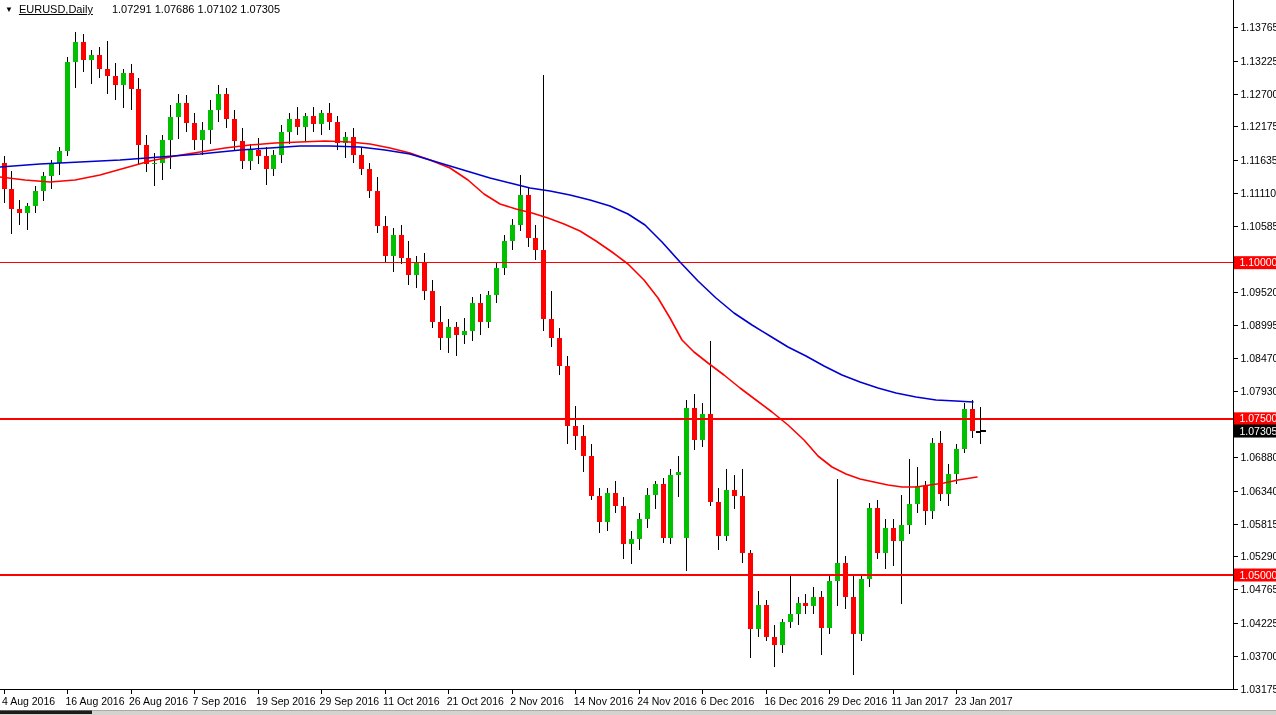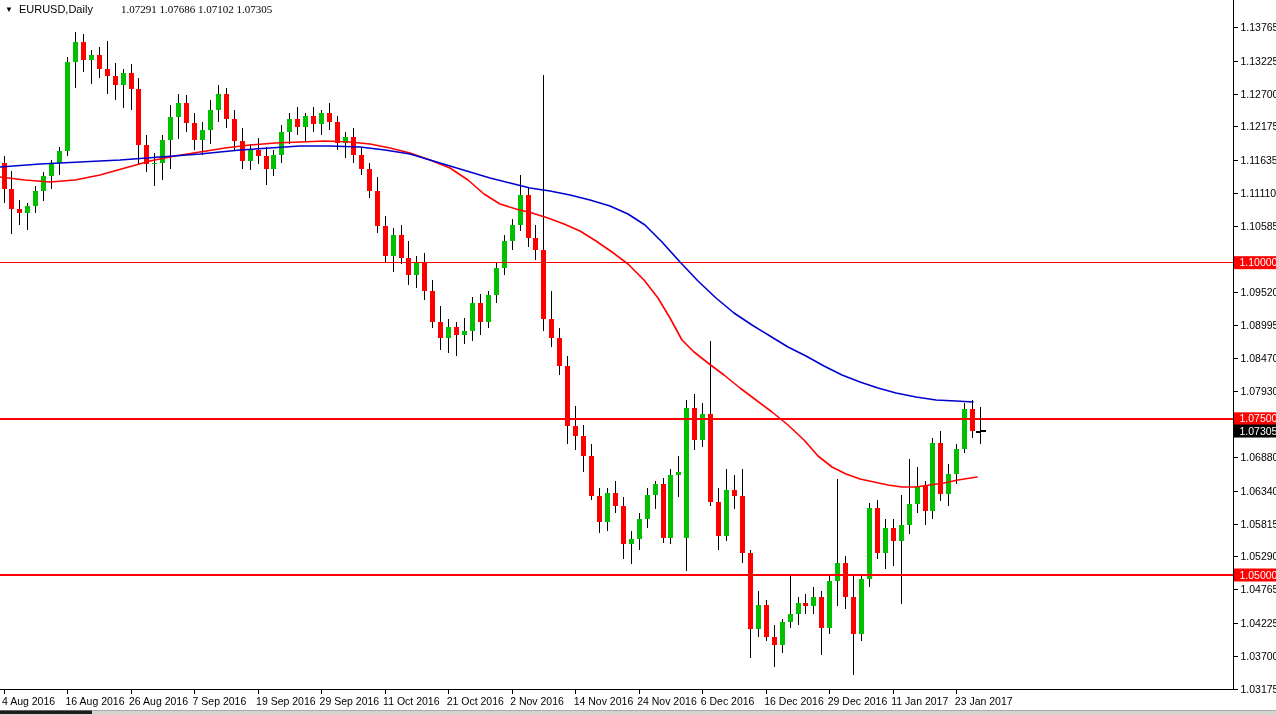--- a/index.html
+++ b/index.html
@@ -1,22 +1,22 @@
 <!DOCTYPE html>
 <html><head>
 <meta charset="utf-8">
 <style>
   html,body{margin:0;padding:0;background:#ffffff;}
   .window{position:relative;width:1276px;height:715px;background:#ffffff;overflow:hidden;
           font-family:"Liberation Sans",sans-serif;}
   .chart-header{position:absolute;top:3px;left:5px;display:flex;align-items:center;z-index:5;
                 font-size:11px;color:#000;}
   .tri{font-size:8px;margin-right:6px;line-height:11px;color:#000;}
-  .sym{letter-spacing:0px;}
-  .ohlc{margin-left:28px;font-family:Liberation Serif, serif;}
+  .sym{letter-spacing:0px;text-decoration:underline;}
+  .ohlc{margin-left:19px;}
   svg{position:absolute;top:0;left:0;}
   text{font-family:"Liberation Sans",sans-serif;}
 </style>
 </head>
 <body>
 
 <div class="window">
   <svg id="chart" width="1276" height="715" viewBox="0 0 1276 715">
       <rect x="0" y="0" width="1276" height="715" fill="#FFFFFF"></rect>
       <g>

